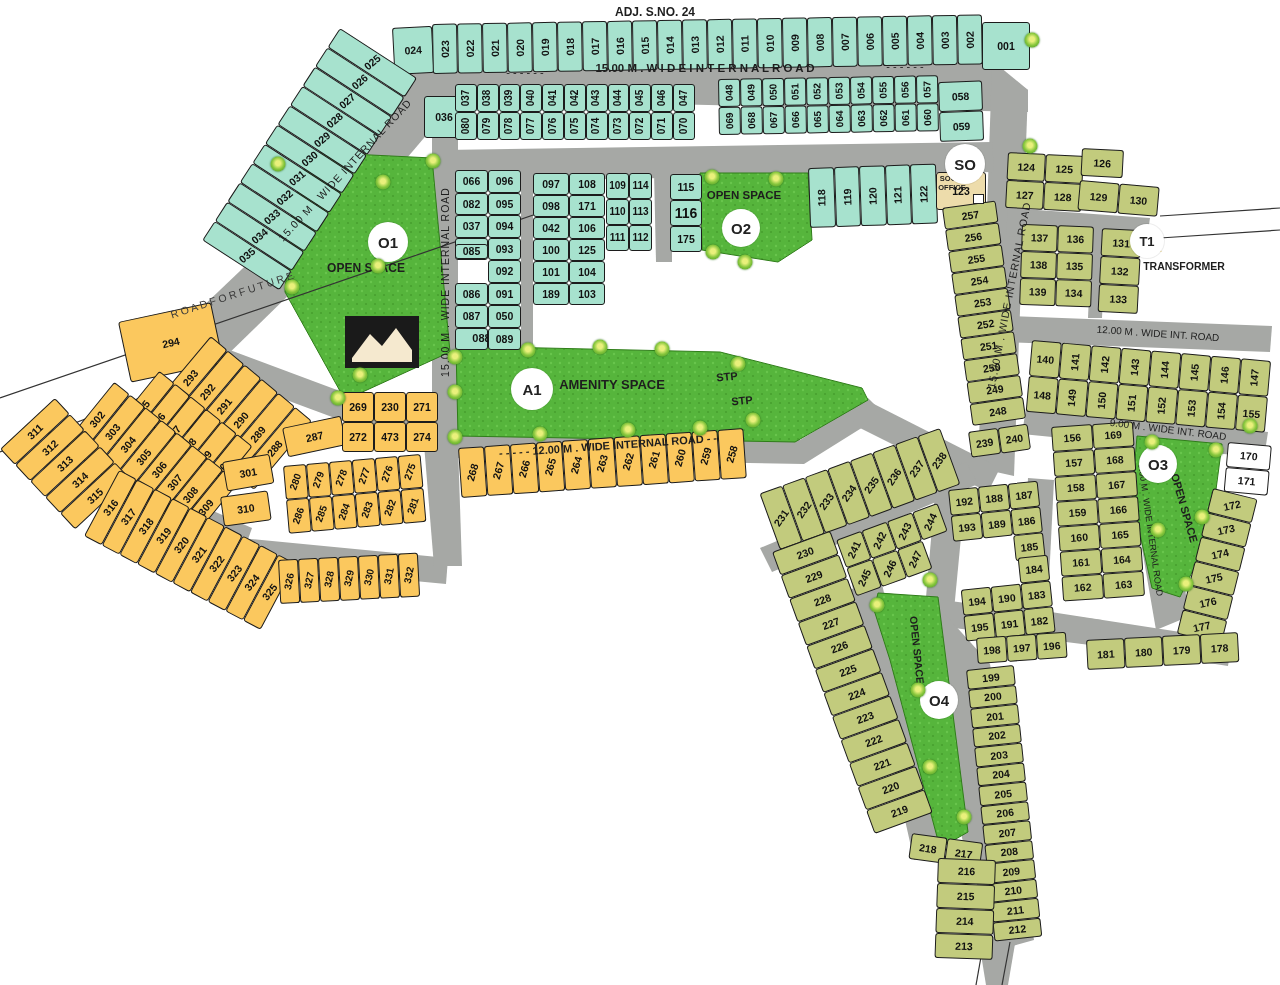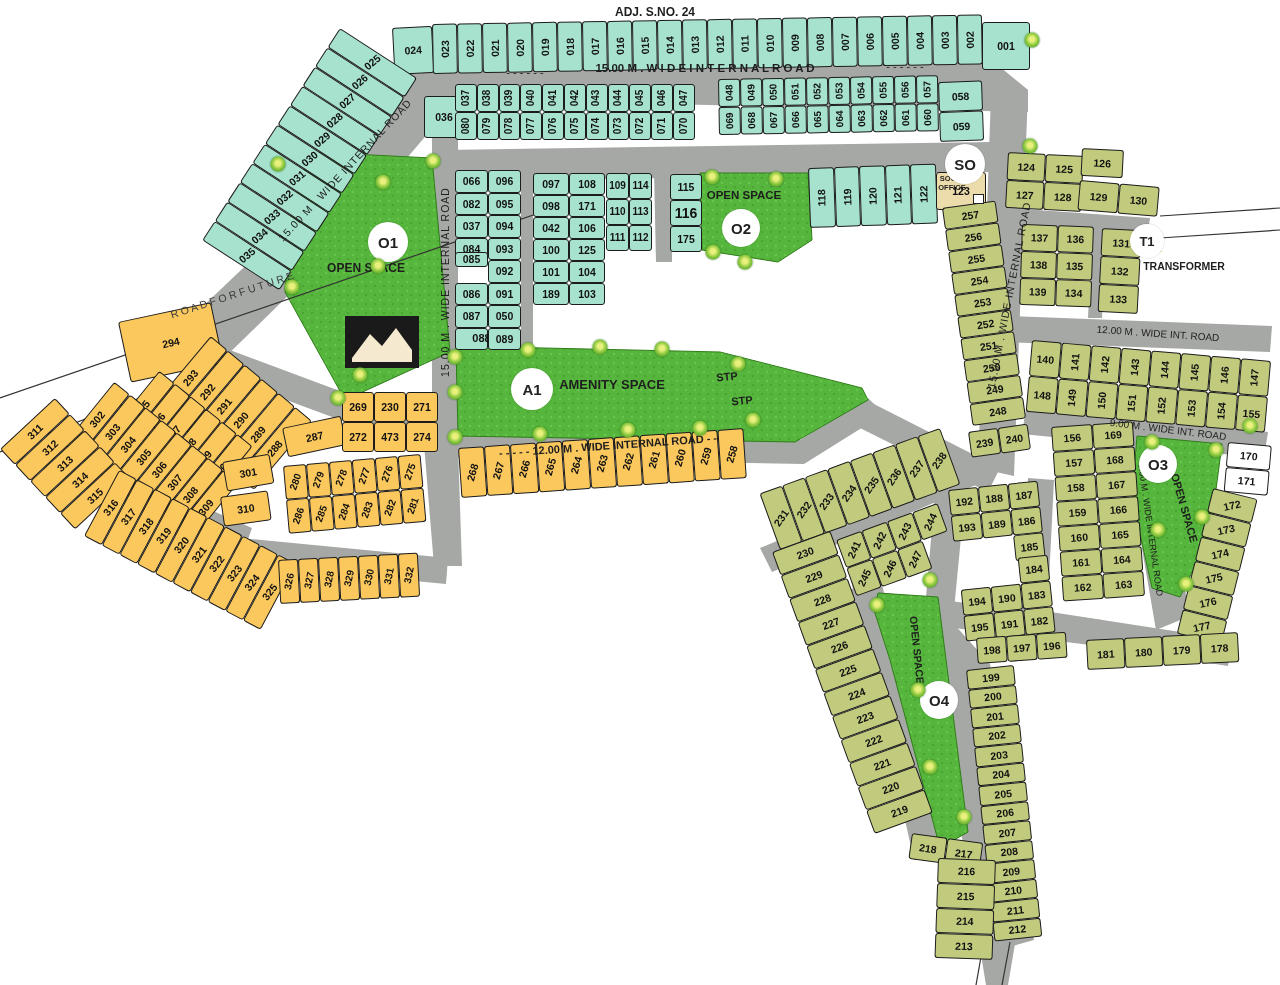--- a/index.html
+++ b/index.html
@@ -362,21 +362,21 @@
         </div>
         <div class="plot t" style="left: 33px; top: 45px; width: 33px; height: 22.5px;">
           <span class="pn" style="transform: rotate(0deg); font-size: 10.5px;">094</span>
         </div>
         <div class="plot t" style="left: 0px; top: 67.5px; width: 33px; height: 22.5px;">
           <span class="pn" style="transform: rotate(0deg); font-size: 10.5px;">084</span>
         </div>
         <div class="plot t" style="left: 33px; top: 67.5px; width: 33px; height: 22.5px;">
           <span class="pn" style="transform: rotate(0deg); font-size: 10.5px;">093</span>
         </div>
-        <div class="plot t" style="left: 0px; top: 82px; width: 33px; height: 15px;">
+        <div class="plot t" style="left: 0px; top: 74px; width: 33px; height: 15px;">
           <span class="pn" style="transform: rotate(0deg); font-size: 10.5px;">085</span>
         </div>
         <div class="plot t" style="left: 33px; top: 90px; width: 33px; height: 22.5px;">
           <span class="pn" style="transform: rotate(0deg); font-size: 10.5px;">092</span>
         </div>
         <div class="plot t" style="left: 0px; top: 112.5px; width: 33px; height: 22.5px;">
           <span class="pn" style="transform: rotate(0deg); font-size: 10.5px;">086</span>
         </div>
         <div class="plot t" style="left: 33px; top: 112.5px; width: 33px; height: 22.5px;">
           <span class="pn" style="transform: rotate(0deg); font-size: 10.5px;">091</span>

